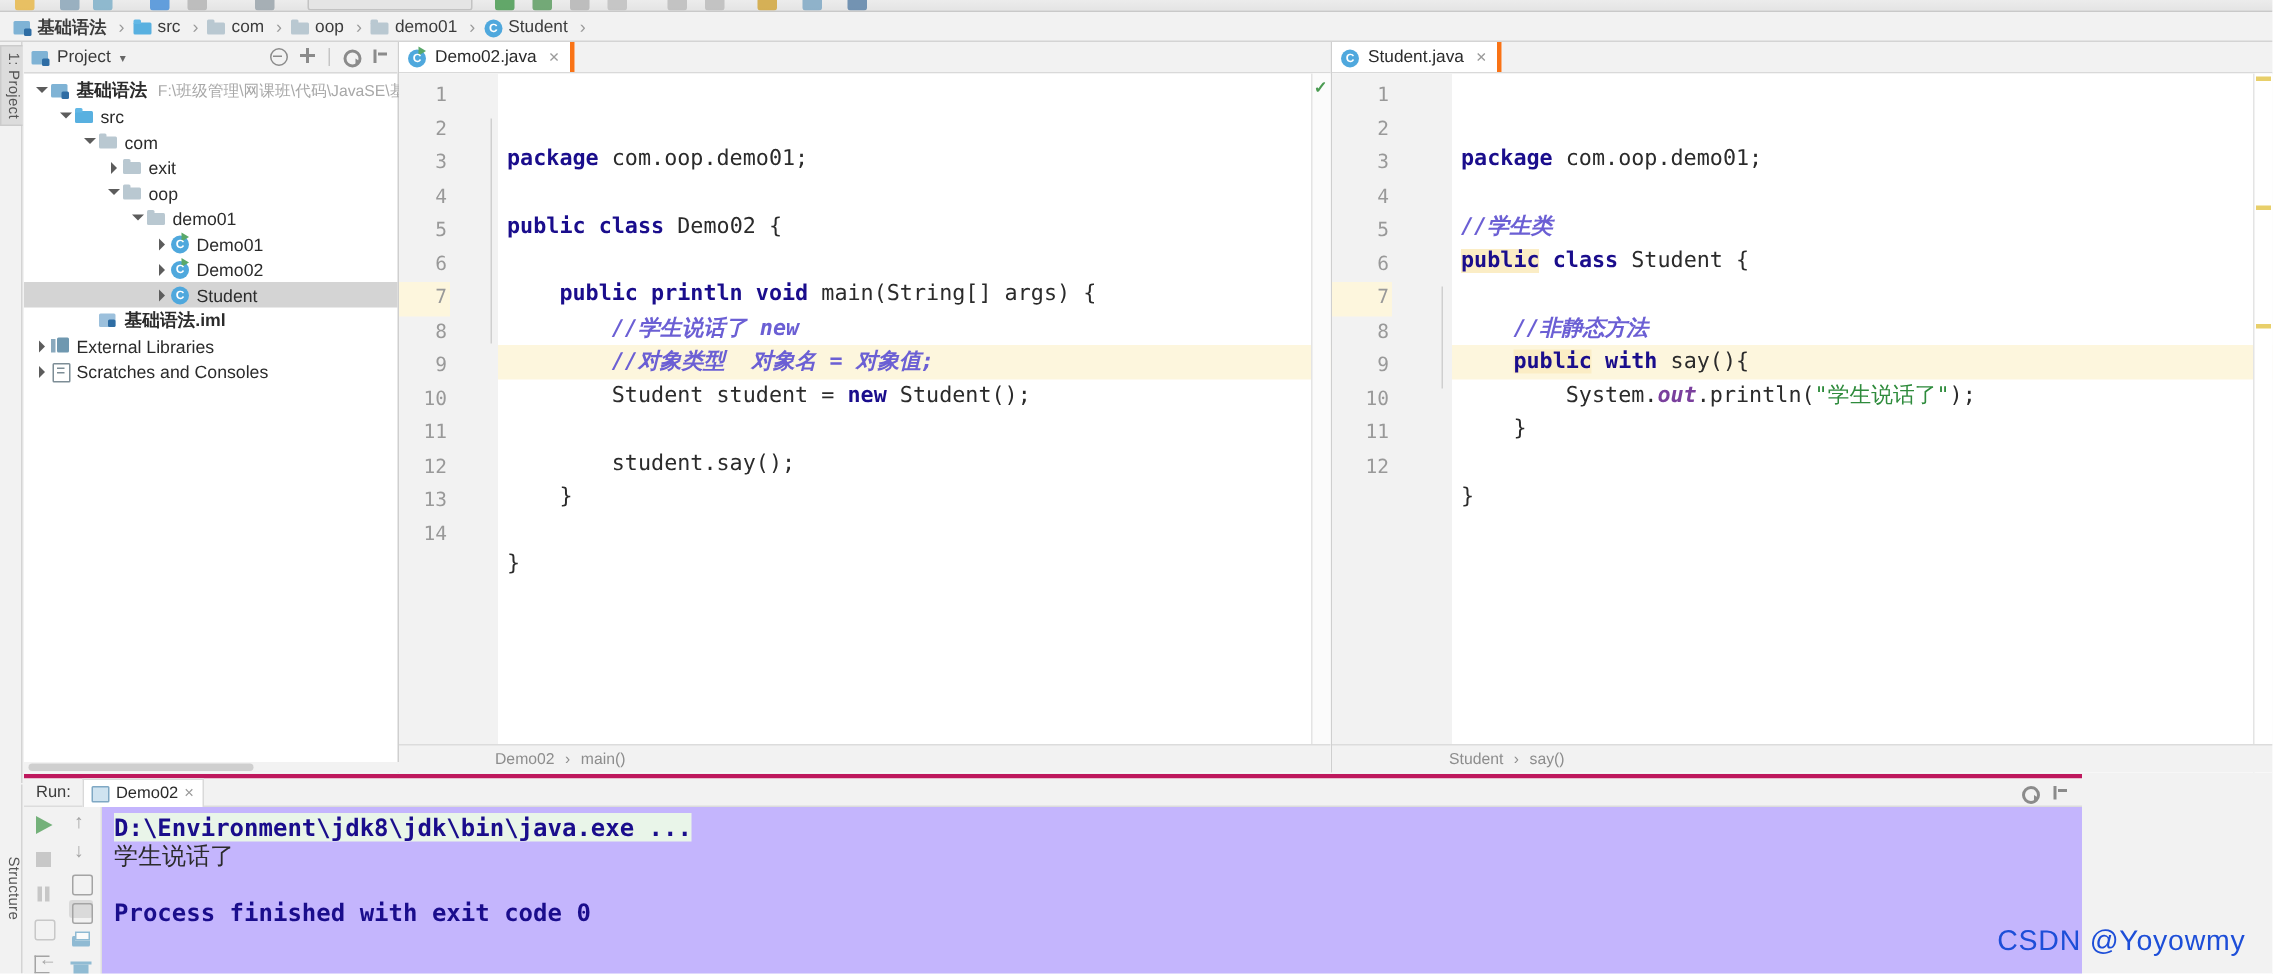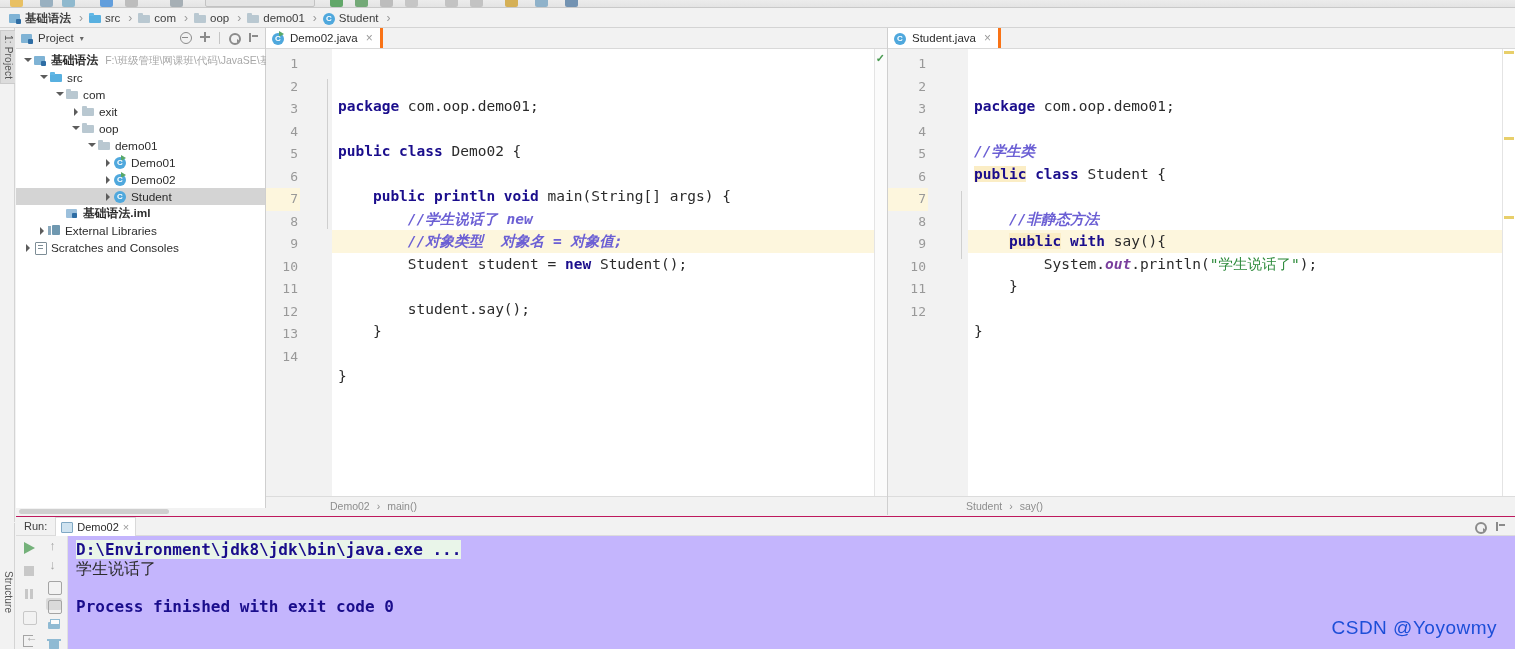--- a/index.html
+++ b/index.html
@@ -249,22 +249,22 @@
   .ebreadcrumb {
     position: absolute; bottom: 0; left: 0; right: 0; height: 19px;
     background: #f2f2f2; border-top: 1px solid #dcdcdc;
     display: flex; align-items: center; font-size: 10.5px; color: #8d8d8d;
     padding-left: 64px; gap: 7px;
   }
   .editor-pane.right .ebreadcrumb { padding-left: 78px; }
 
   
   .runpanel {
-    position: absolute; left: 16px; top: 516px; width: 1499px; height: 133px;
-    background: #ffffff; border-top: 1px solid #be185d;
+    position: absolute; left: 16px; top: 516px; width: 1372px; height: 133px;
+    background: #ffffff; border-top: 3px solid #be185d;
   }
   .run-header {
     height: 19px; background: #f2f2f2; border-bottom: 1px solid #dcdcdc;
     display: flex; align-items: center; padding-left: 8px; gap: 8px;
     font-size: 11px; color: #444; position: relative;
   }
   .run-label { color: #3c3c3c; }
   .run-tab {
     display: flex; align-items: center; gap: 4px; padding: 1px 6px 1px 4px;
     background: #ffffff; border: 1px solid #d9d9d9; border-bottom: none;
@@ -477,21 +477,21 @@
       <div class="trow selected" style="padding-left:86px;">
         <span class="twist closed"></span>
         <span class="ico javaclass"></span>
         <span class="tlabel">Student</span>
       </div>
       <div class="trow" style="padding-left:38px;">
         <span class="twist"></span>
         <span class="ico iml"></span>
         <span class="tlabel bold">基础语法.iml</span>
       </div>
-      <div class="trow" style="padding-left:20px;">
+      <div class="trow" style="padding-left:6px;">
         <span class="twist closed"></span>
         <span class="ico lib"></span>
         <span class="tlabel">External Libraries</span>
       </div>
       <div class="trow" style="padding-left:6px;">
         <span class="twist closed"></span>
         <span class="ico scratch"></span>
         <span class="tlabel">Scratches and Consoles</span>
       </div>
     </div>

